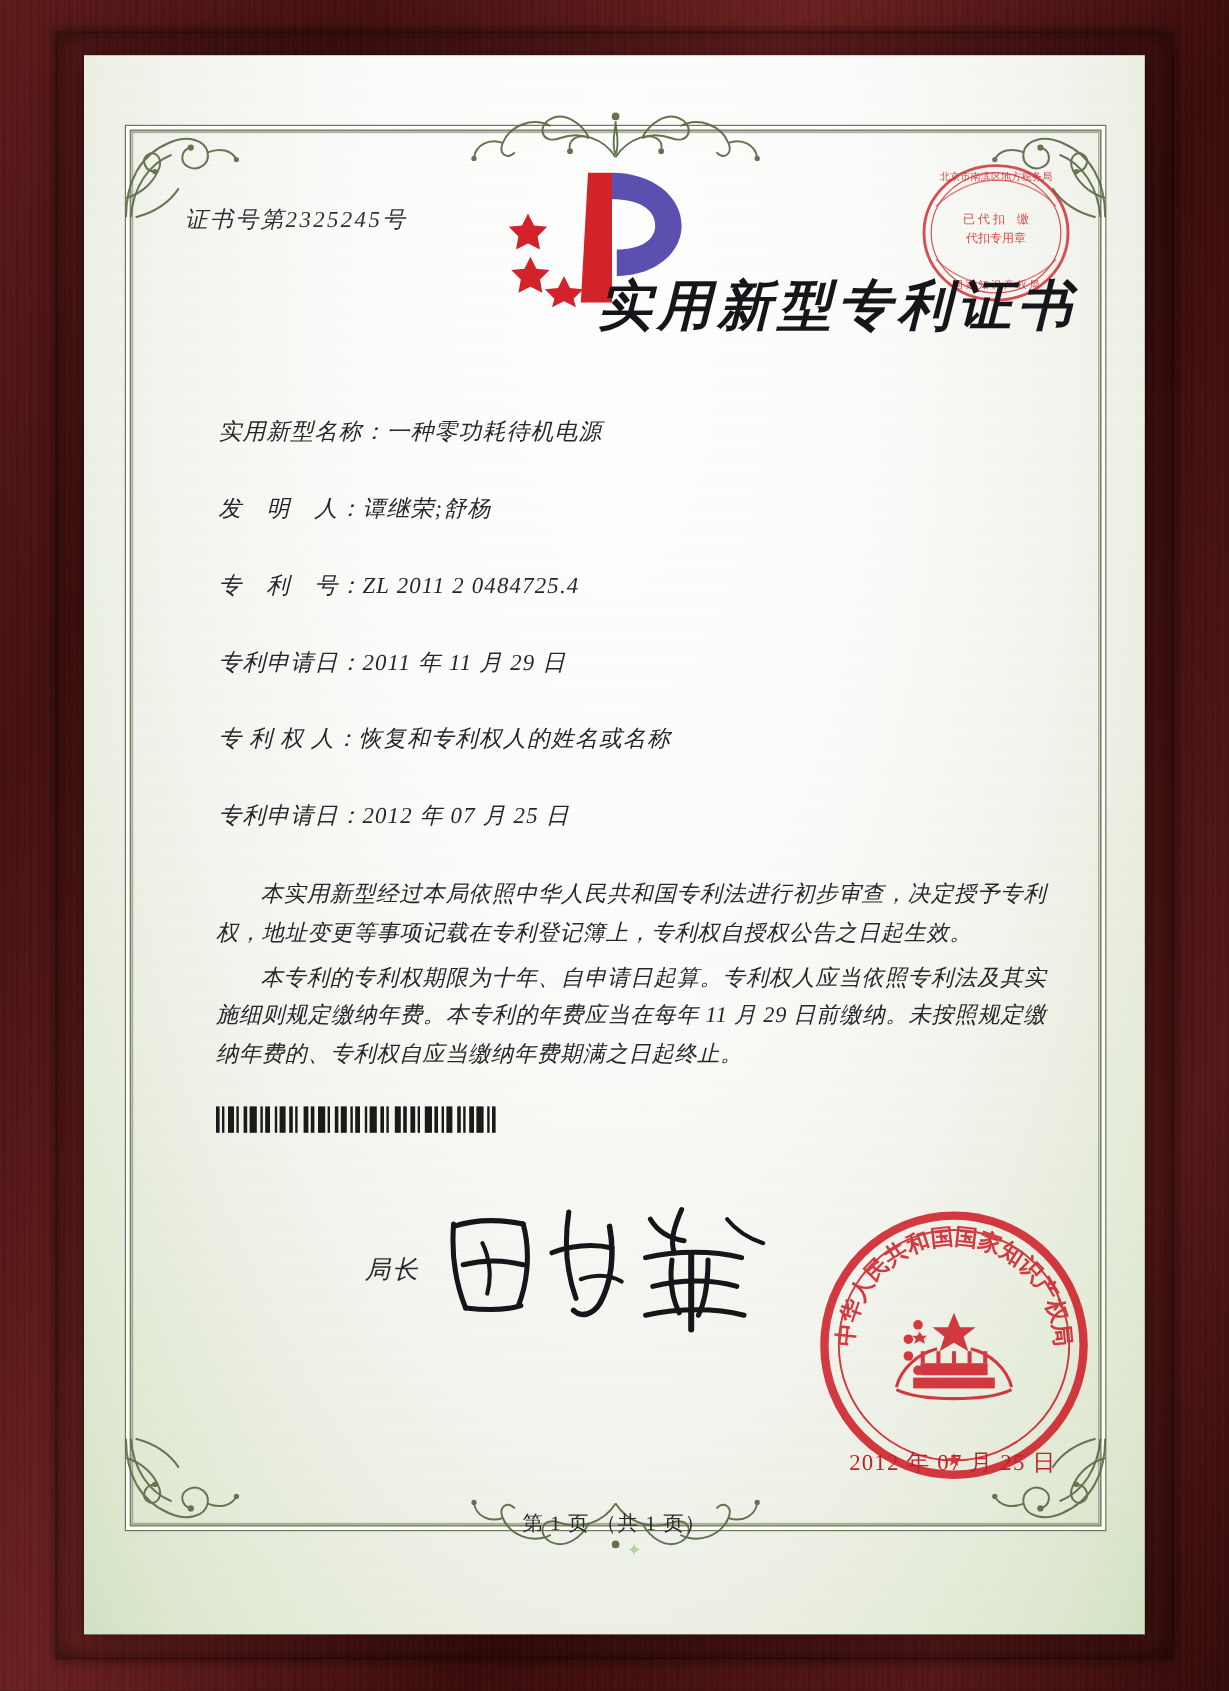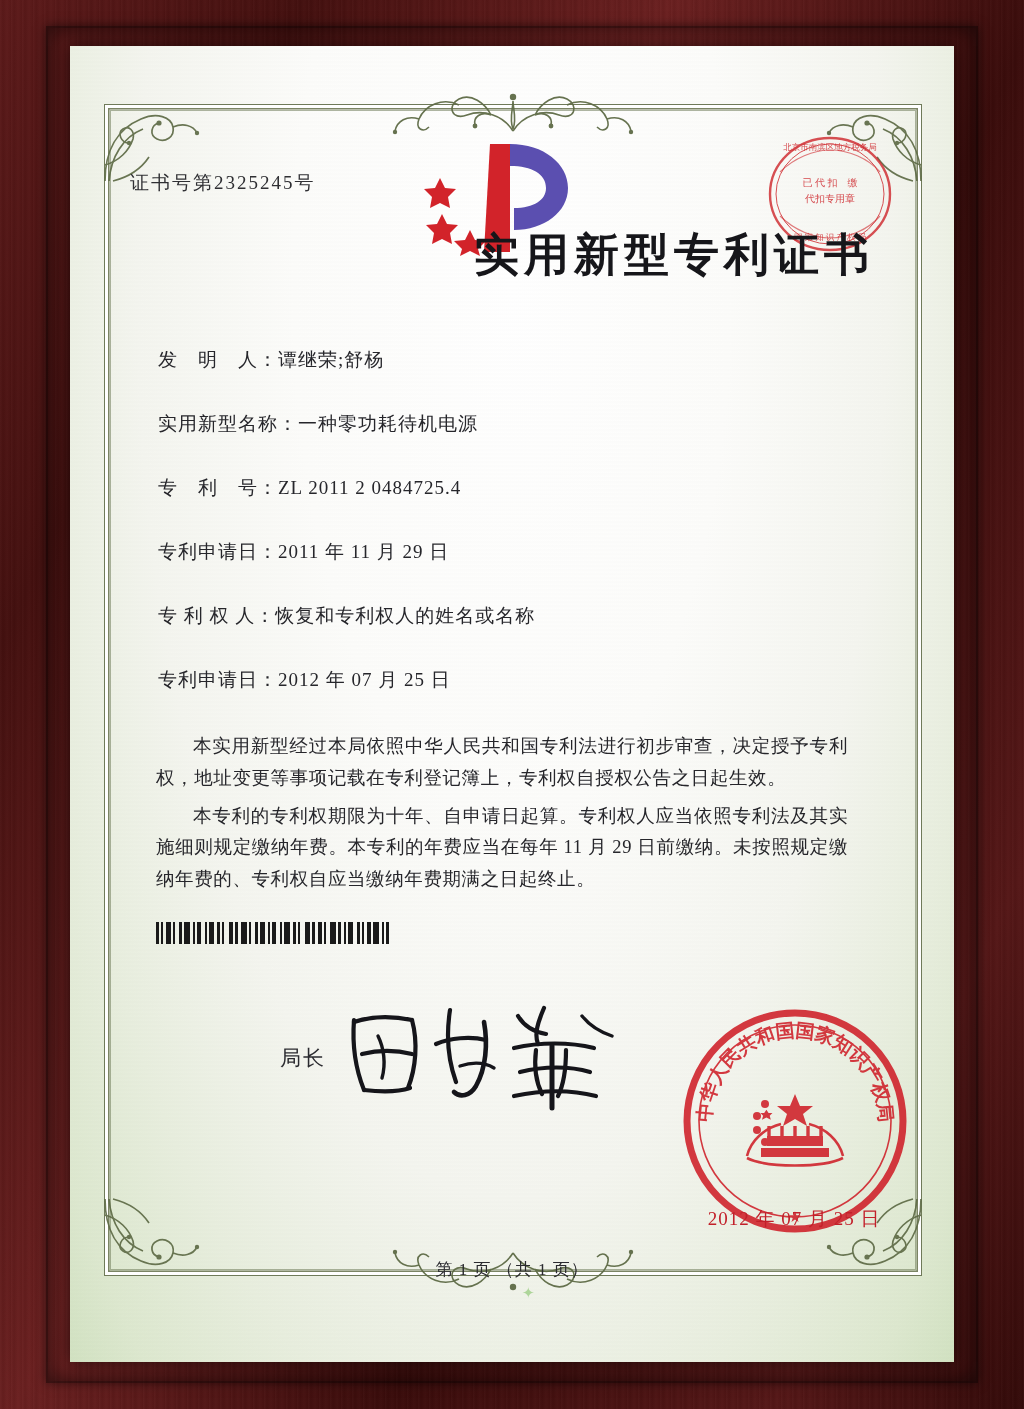--- a/index.html
+++ b/index.html
@@ -87,22 +87,23 @@
     left: 50%; bottom: -34px;
     transform: translateX(-50%) scaleY(-1);
     width: 300px; height: 62px;
     color: #5e6b46;
     opacity: 0.95;
   }
 
   
   .content {
     position: absolute;
-    left: 60px; top: 100px;
+    left: 84px; top: 100px;
     width: 744px;
+    font-style: italic;
   }
 
   .cert-no {
     font-size: 19px;
     letter-spacing: 2px;
     color: #2f2f33;
     margin-top: 24px;
   }
 
   
@@ -365,26 +366,26 @@
       </g>
     </svg>
 
     <div class="content">
       <div class="cert-no">证书号第2325245号</div>
 
       <div class="title">实用新型专利证书</div>
 
       <div class="fields">
         <div class="field-row">
+          <span class="field-label">实用新型名称：</span>
+          <span class="field-value">一种零功耗待机电源</span>
+        </div>
+        <div class="field-row">
           <span class="field-label">发　明　人：</span>
           <span class="field-value">谭继荣;舒杨</span>
-        </div>
-        <div class="field-row">
-          <span class="field-label">实用新型名称：</span>
-          <span class="field-value">一种零功耗待机电源</span>
         </div>
         <div class="field-row">
           <span class="field-label">专　利　号：</span>
           <span class="field-value">ZL 2011 2 0484725.4</span>
         </div>
         <div class="field-row">
           <span class="field-label">专利申请日：</span>
           <span class="field-value">2011 年 11 月 29 日</span>
         </div>
         <div class="field-row">

